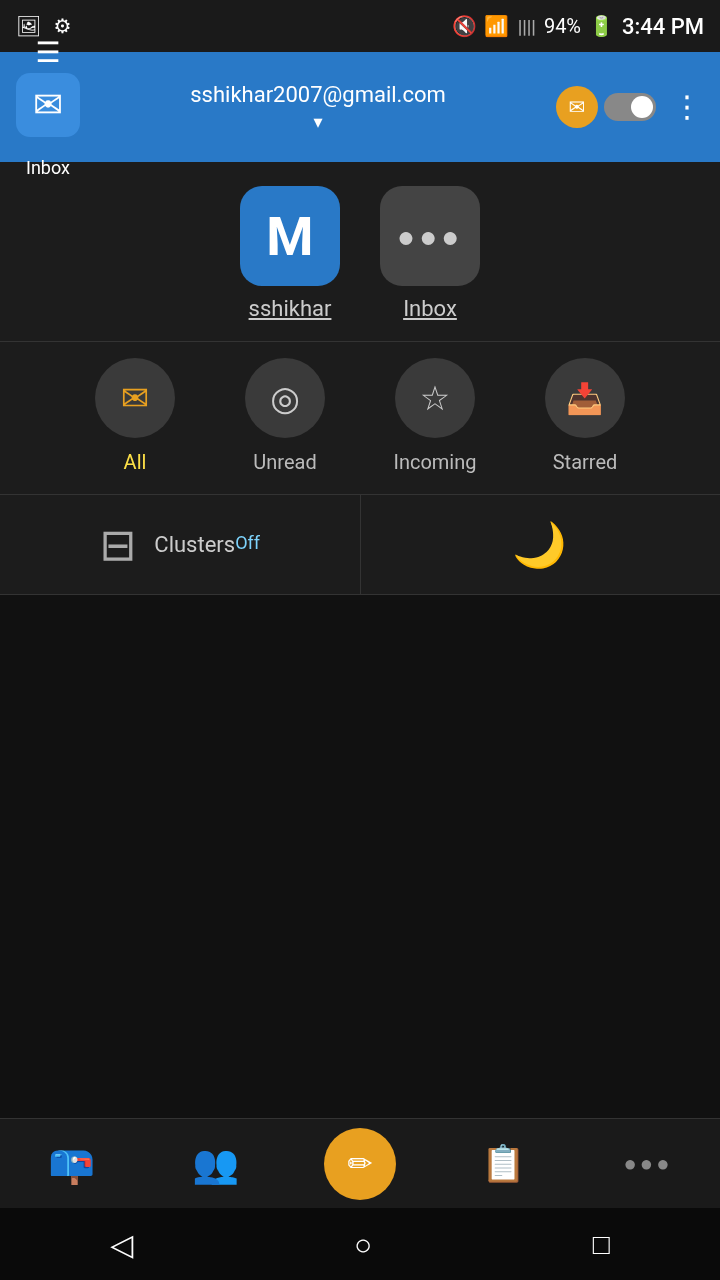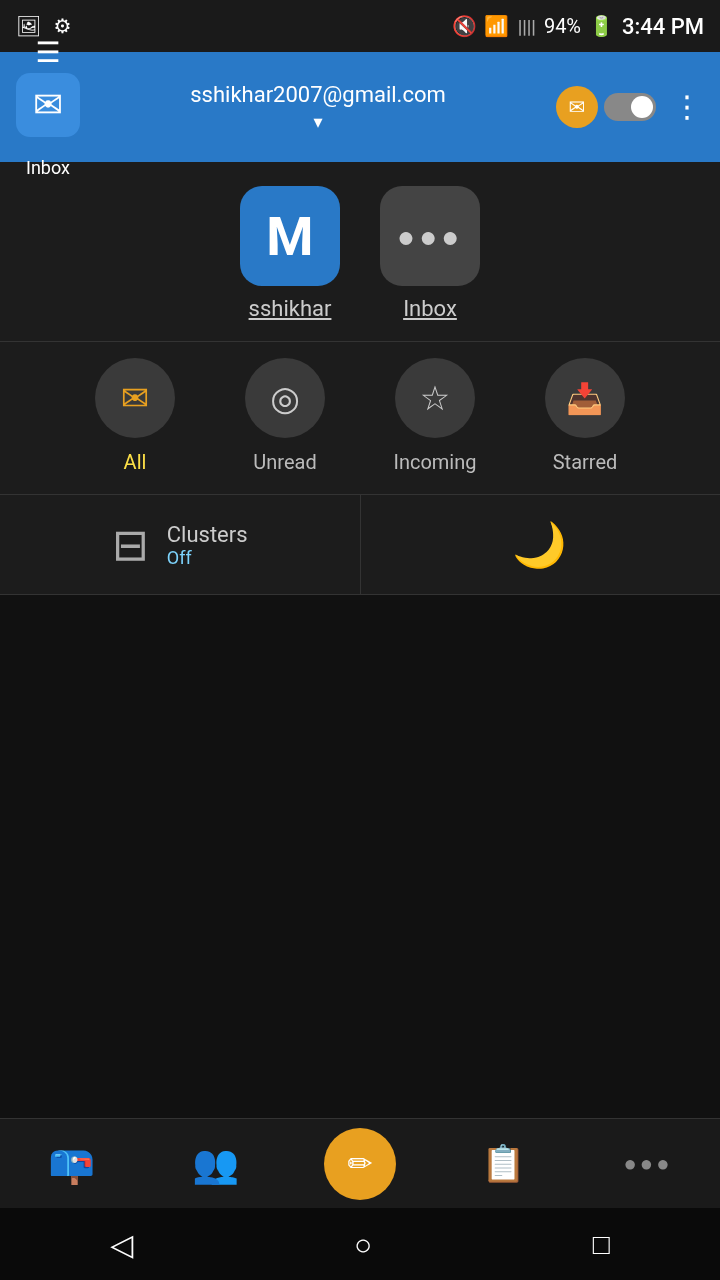--- a/index.html
+++ b/index.html
@@ -220,21 +220,21 @@
       align-items: center;
       justify-content: center;
       gap: 18px;
       cursor: pointer;
     }
     .option-item:first-child {
       border-right: 1px solid #333;
     }
     .option-text {
       display: flex;
-      flex-direction: column;
+      flex-direction: row;
     }
     .option-title {
       font-size: 22px;
       color: #ccc;
     }
     .option-subtitle {
       font-size: 18px;
       color: #7dd3fc;
     }
     .option-title-dark {

